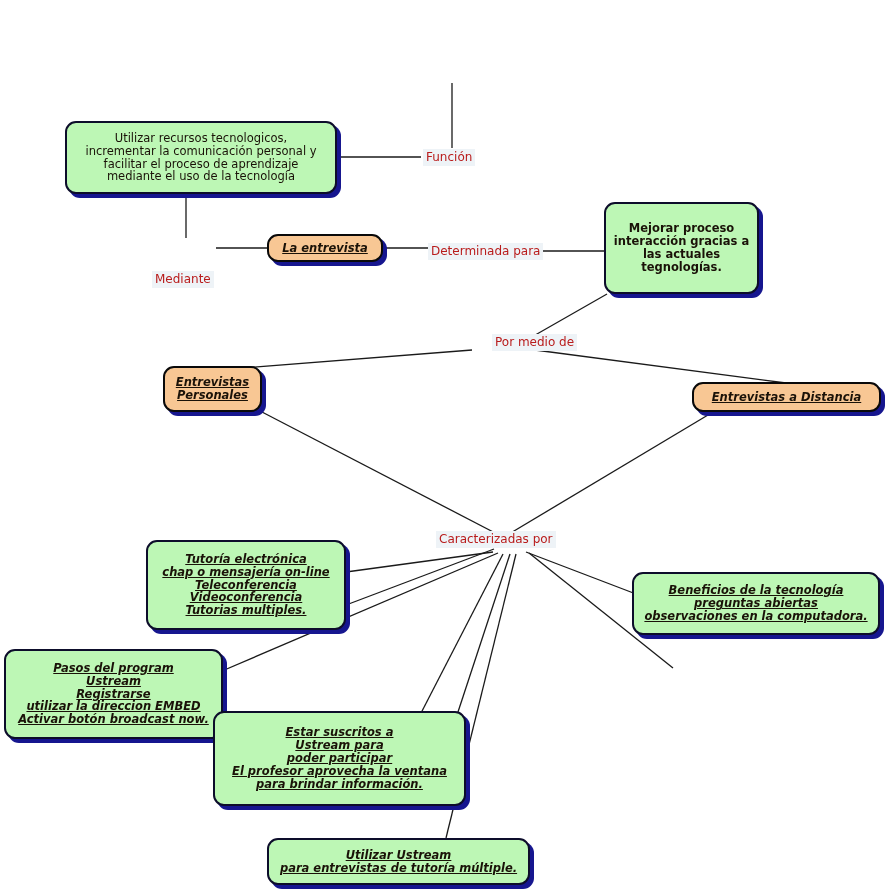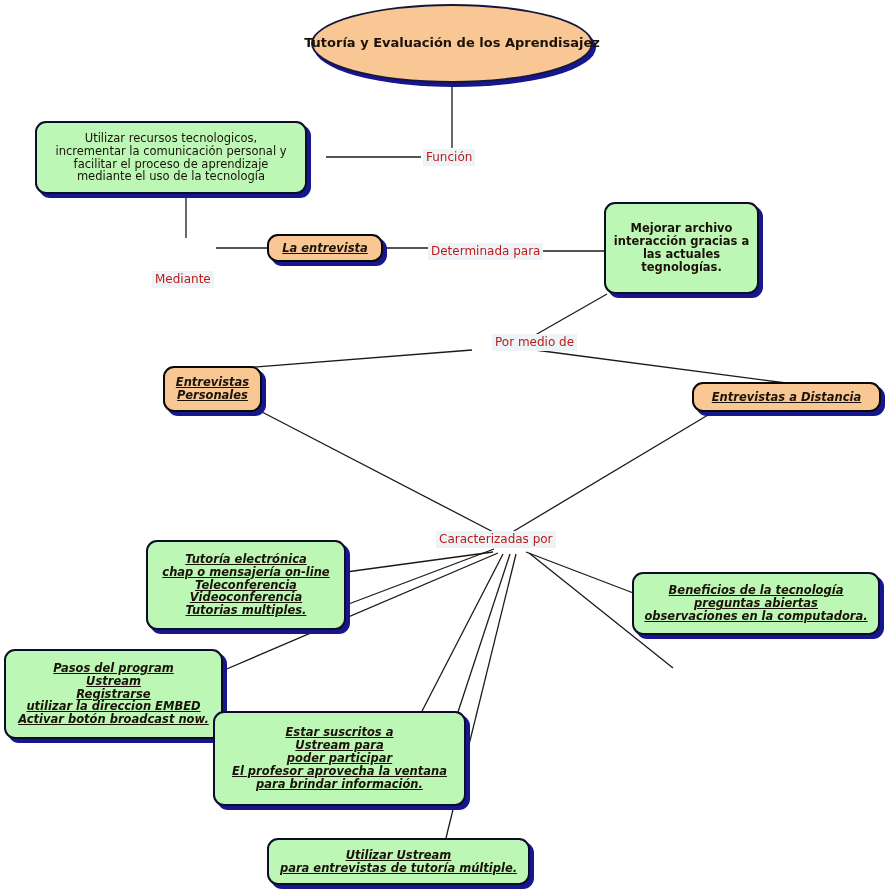--- a/index.html
+++ b/index.html
@@ -130,44 +130,39 @@
       <line x1="503" y1="554" x2="420" y2="715"></line>
       <line x1="510" y1="554" x2="457" y2="715"></line>
       <line x1="516" y1="554" x2="446" y2="838"></line>
       <line x1="526" y1="552" x2="636" y2="594"></line>
       <line x1="529" y1="553" x2="673" y2="668"></line>
 
       <line x1="346" y1="605" x2="494" y2="549"></line>
     </g>
   </svg>
 
-  <div class="node ellipse" style="left:311px; top:4px; width:282px; height:79px;">
-    <div class="inner">
-      <span class="line t-title">Tutoría y Evaluación de los Aprendisajez</span>
-    </div>
-  </div>
-
-  <div class="node box" style="left:35px; top:121px; width:272px; height:73px;">
+
+  <div class="node box" style="left:65px; top:121px; width:272px; height:73px;">
     <div class="inner">
       <span class="line t-plain">Utilizar recursos tecnologicos,</span>
       <span class="line t-plain">incrementar la comunicación personal y</span>
       <span class="line t-plain">facilitar el proceso de aprendizaje</span>
       <span class="line t-plain">mediante el uso de la tecnología</span>
     </div>
   </div>
 
   <div class="node box peach" style="left:267px; top:234px; width:116px; height:28px;">
     <div class="inner">
       <span class="line t-biu">La entrevista </span>
     </div>
   </div>
 
   <div class="node box" style="left:604px; top:202px; width:155px; height:92px;">
     <div class="inner">
-      <span class="line t-bold">Mejorar archivo</span>
+      <span class="line t-bold">Mejorar proceso</span>
       <span class="line t-bold">interacción gracias a</span>
       <span class="line t-bold">las actuales</span>
       <span class="line t-bold">tegnologías.</span>
     </div>
   </div>
 
   <div class="node box peach" style="left:163px; top:366px; width:99px; height:46px;">
     <div class="inner">
       <span class="line t-biu">Entrevistas </span>
       <span class="line t-biu">Personales </span>

